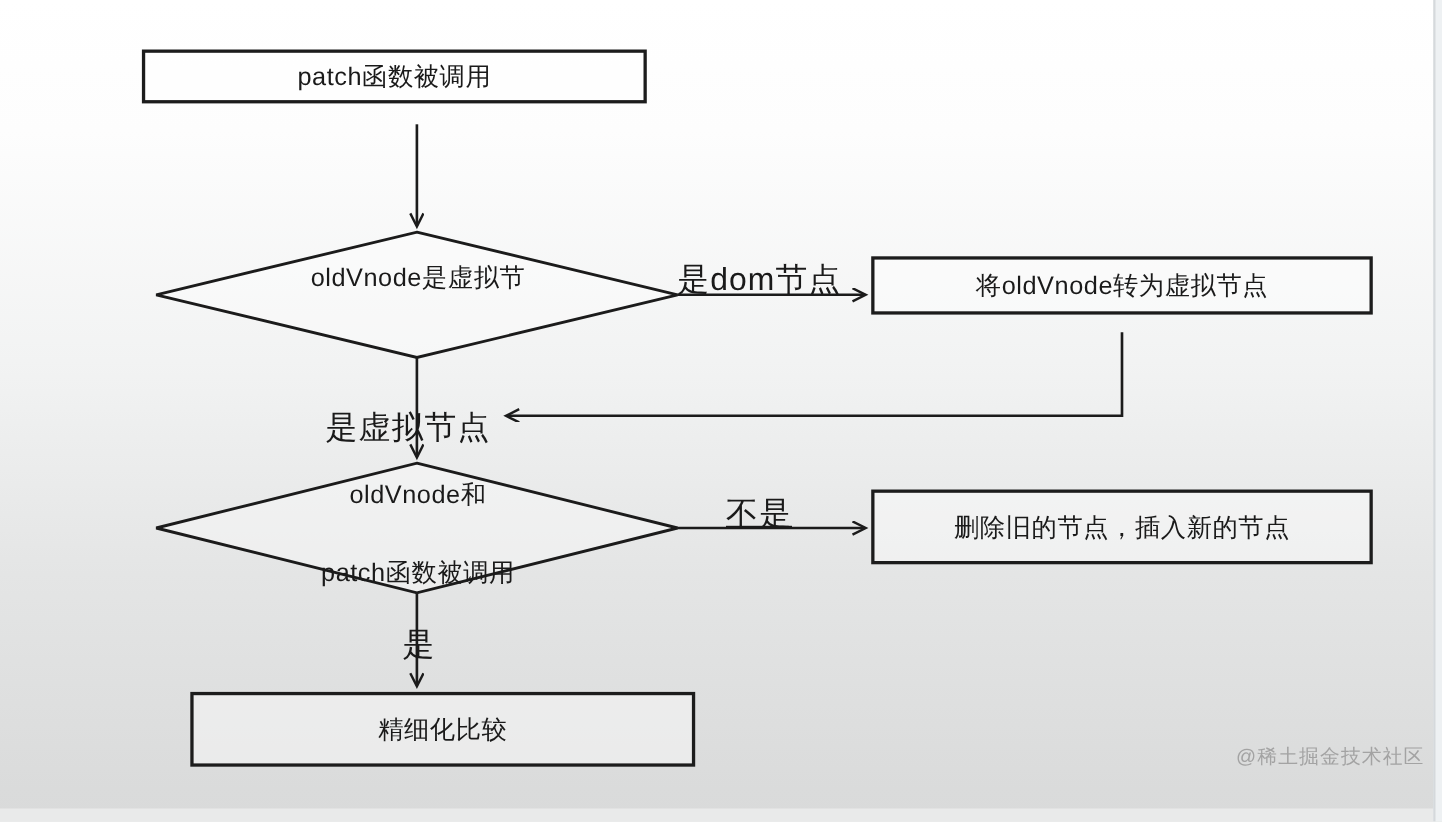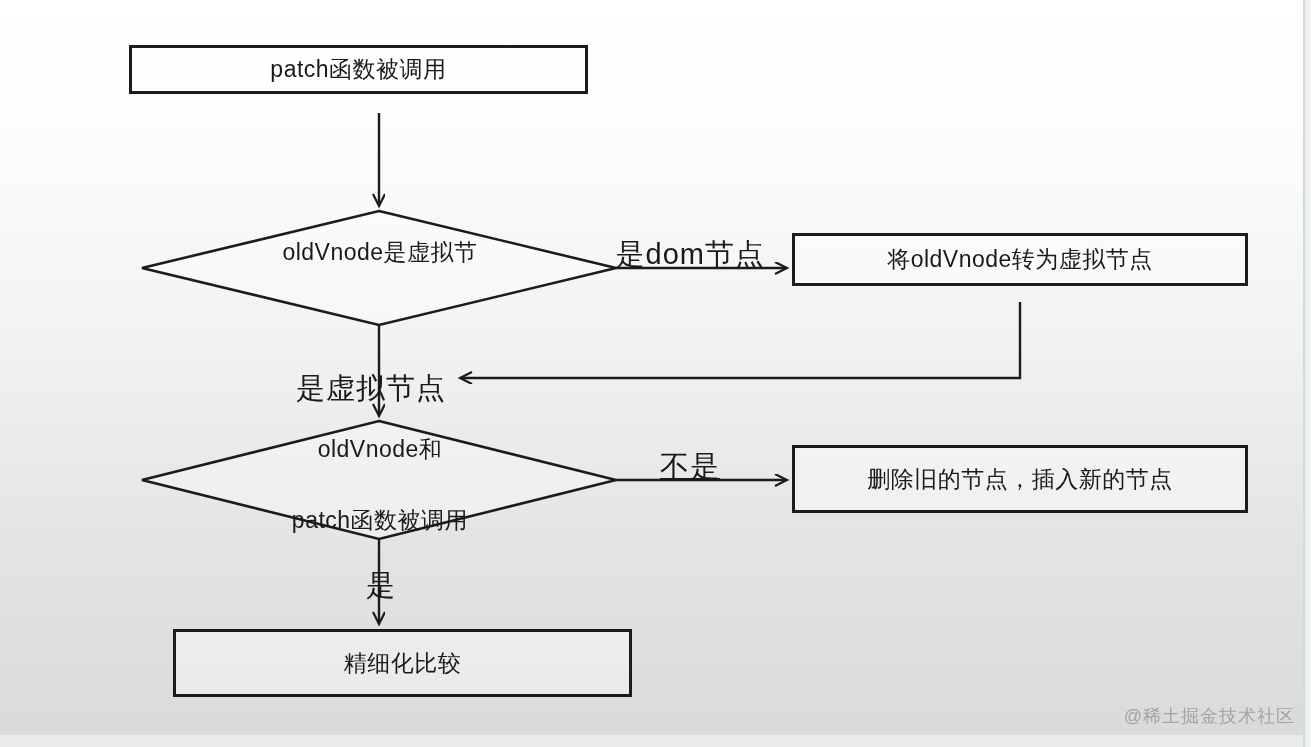--- a/index.html
+++ b/index.html
@@ -53,21 +53,21 @@
     position: absolute;
     font-size: 29px;
     color: #1a1a1a;
     text-align: right;
     letter-spacing: 1px;
     white-space: nowrap;
   }
   #watermark {
     position: absolute;
     left: 1090px;
-    top: 704px;
+    top: 676px;
     width: 205px;
     text-align: right;
     font-size: 18px;
     color: #a3a3a3;
     letter-spacing: 1px;
   }
   #bottom-strip {
     position: absolute;
     left: 0;
     bottom: 0;

